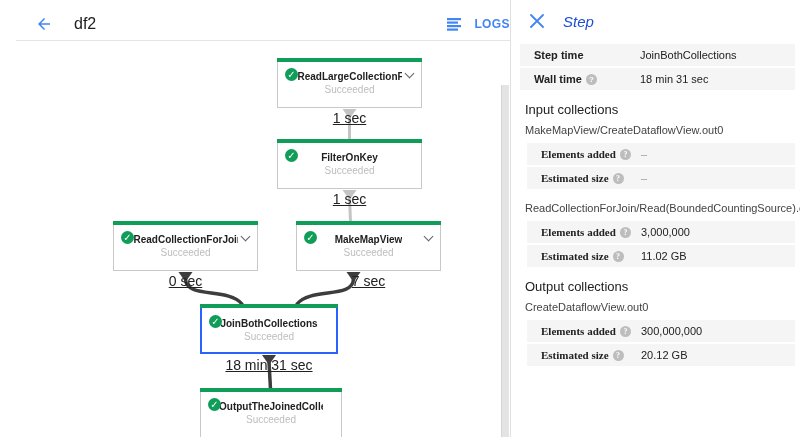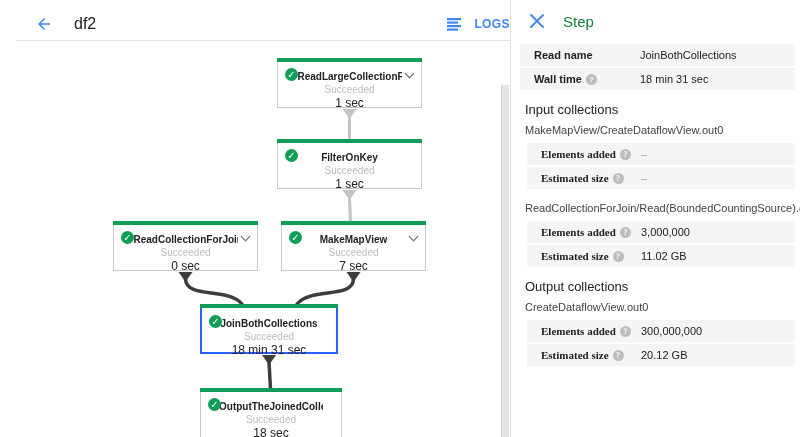--- a/index.html
+++ b/index.html
@@ -50,30 +50,30 @@
   }
   .check::after { content:"✓"; }
   .node-title { font-size:10px; font-weight:bold; color:#212121; display:inline-block; max-width:104px;
     overflow:hidden; white-space:nowrap; }
   .chevron {
     position:absolute; right:8px; top:2px; width:7px; height:7px;
     border-right:1.6px solid #5f6368; border-bottom:1.6px solid #5f6368;
     transform:rotate(45deg); cursor:pointer;
   }
   .node-status { font-size:10px; color:#bdbdbd; margin-top:3px; }
-  .node-time { font-size:12px; color:#212121; margin-top:1px; }
+  .node-time { font-size:14px; color:#212121; margin-top:15px;text-decoration:underline; }
 
   
   .panel {
     position:absolute; left:511px; top:0; width:289px; height:437px;
     background:#fff; overflow:hidden;
   }
   .panel-header { height:42px; display:flex; align-items:center; padding:0 0 0 16px; }
   .close-btn { width:20px; height:20px; display:flex; align-items:center; justify-content:center; cursor:pointer; }
-  .panel-title { font-size:15px; color:#15803d; margin-left:16px; }
+  .panel-title { font-size:15px; color:#1d4ed8; margin-left:16px;font-style:italic; }
 
   .panel-body { padding:2px 5px 0 9px; }
 
   .prop-row {
     display:flex; background:#f5f5f5; padding:4px 8px 4px 14px;
     margin-bottom:2px; font-size:11px; line-height:14px; align-items:flex-start;
   }
   .prop-label { width:106px; flex-shrink:0; font-weight:bold; color:#212121; display:flex; align-items:center; gap:4px; }
   .prop-value { color:#212121; word-break:break-all; }
   .muted { color:#9e9e9e; }
@@ -156,21 +156,21 @@
       <div class="topbar"></div>
       <div class="node-titlerow">
         <span class="check"></span>
         <span class="node-title">ReadCollectionForJoin</span>
         <span class="chevron"></span>
       </div>
       <div class="node-status">Succeeded</div>
       <div class="node-time">0 sec</div>
     </div>
 
-    <div class="node" style="left:281px; top:180px;">
+    <div class="node" style="left:296px; top:180px;">
       <div class="topbar"></div>
       <div class="node-titlerow">
         <span class="check"></span>
         <span class="node-title">MakeMapView</span>
         <span class="chevron"></span>
       </div>
       <div class="node-status">Succeeded</div>
       <div class="node-time">7 sec</div>
     </div>
 
@@ -206,21 +206,21 @@
           <path d="M1,1 L13,13 M13,1 L1,13" stroke="#4285f4" stroke-width="1.8" stroke-linecap="round"></path>
         </svg>
       </div>
       <div class="panel-title">Step</div>
     </div>
 
     <div class="panel-body">
 
       <div class="prop-row">
         <span class="prop-label">
-            <span>Read name</span>
+            <span>Step time</span>
           </span>
         <span class="prop-value">JoinBothCollections</span>
       </div>
       <div class="prop-row">
         <span class="prop-label">
             <span>Wall time</span>
             <span class="help"></span>
           </span>
         <span class="prop-value">18 min 31 sec</span>
       </div>

